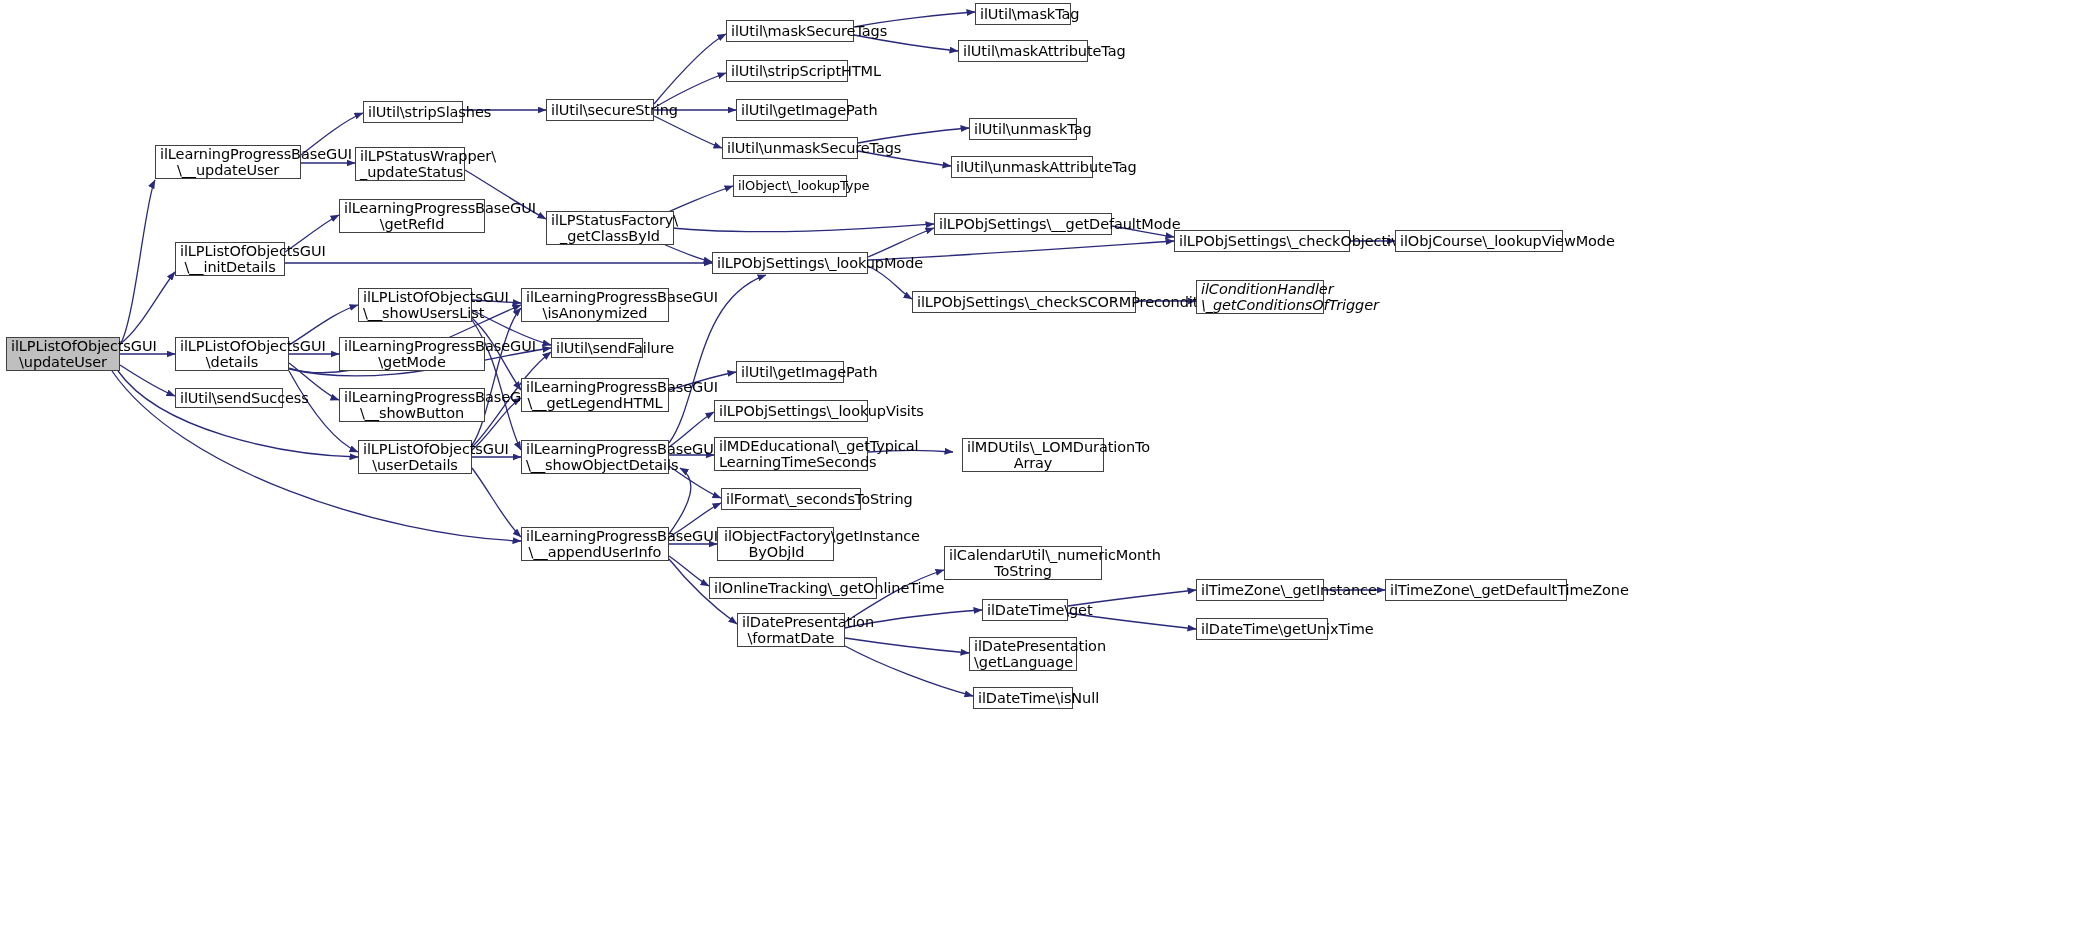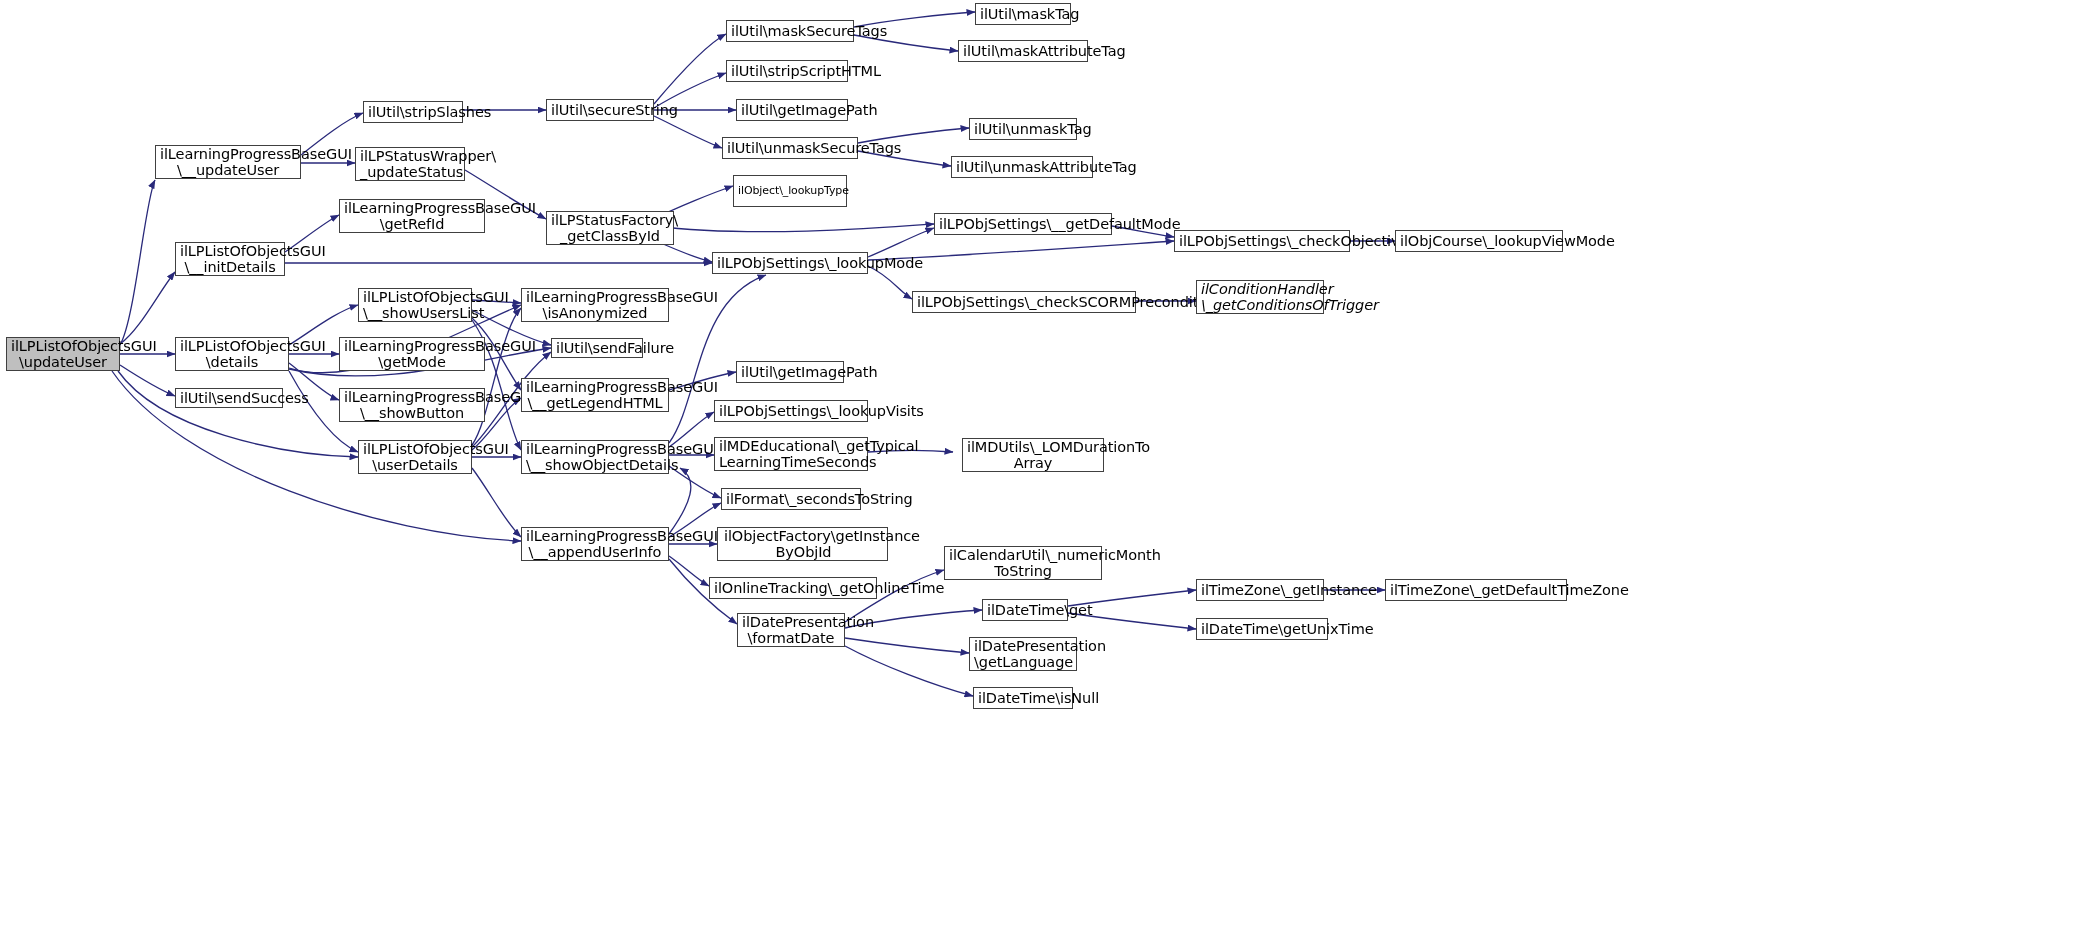--- a/index.html
+++ b/index.html
@@ -135,28 +135,28 @@
       <div class="node" style="left: 521px; top: 378px; width: 148px; height: 34px;"><span class="lbl">ilLearningProgressBaseGUI
 \__getLegendHTML</span></div>
       <div class="node" style="left: 521px; top: 440px; width: 148px; height: 34px;"><span class="lbl">ilLearningProgressBaseGUI
 \__showObjectDetails</span></div>
       <div class="node" style="left: 521px; top: 527px; width: 148px; height: 34px;"><span class="lbl">ilLearningProgressBaseGUI
 \__appendUserInfo</span></div>
       <div class="node" style="left: 726px; top: 20px; width: 128px; height: 22px; font-size: 14.5px;"><span class="lbl">ilUtil\maskSecureTags</span></div>
       <div class="node" style="left: 726px; top: 60px; width: 122px; height: 22px; font-size: 14.5px;"><span class="lbl">ilUtil\stripScriptHTML</span></div>
       <div class="node" style="left: 736px; top: 99px; width: 112px; height: 22px; font-size: 14.5px;"><span class="lbl">ilUtil\getImagePath</span></div>
       <div class="node" style="left: 722px; top: 137px; width: 136px; height: 22px; font-size: 14.5px;"><span class="lbl">ilUtil\unmaskSecureTags</span></div>
-      <div class="node" style="left: 733px; top: 175px; width: 114px; height: 32px; font-size: 11px; text-align: center;"><span class="lbl">ilObject\_lookupType</span></div>
+      <div class="node" style="left: 733px; top: 175px; width: 114px; height: 22px; font-size: 13px; text-align: center;"><span class="lbl">ilObject\_lookupType</span></div>
       <div class="node" style="left: 712px; top: 252px; width: 156px; height: 22px; font-size: 14.5px;"><span class="lbl">ilLPObjSettings\_lookupMode</span></div>
       <div class="node" style="left: 736px; top: 361px; width: 108px; height: 22px; font-size: 14.5px;"><span class="lbl">ilUtil\getImagePath</span></div>
       <div class="node" style="left: 714px; top: 400px; width: 154px; height: 22px; font-size: 14.5px;"><span class="lbl">ilLPObjSettings\_lookupVisits</span></div>
       <div class="node" style="left: 714px; top: 437px; width: 154px; height: 34px;"><span class="lbl">ilMDEducational\_getTypical
 LearningTimeSeconds</span></div>
       <div class="node" style="left: 721px; top: 488px; width: 140px; height: 22px; font-size: 14.5px;"><span class="lbl">ilFormat\_secondsToString</span></div>
-      <div class="node" style="left: 717px; top: 527px; width: 171px; height: 34px; padding-left: 6px;"><span class="lbl">ilObjectFactory\getInstance
+      <div class="node" style="left: 717px; top: 527px; width: 117px; height: 34px; padding-left: 6px;"><span class="lbl">ilObjectFactory\getInstance
 ByObjId</span></div>
       <div class="node" style="left: 709px; top: 577px; width: 168px; height: 22px; font-size: 14.5px;"><span class="lbl">ilOnlineTracking\_getOnlineTime</span></div>
       <div class="node" style="left: 737px; top: 613px; width: 108px; height: 34px;"><span class="lbl">ilDatePresentation
 \formatDate</span></div>
       <div class="node" style="left: 975px; top: 3px; width: 96px; height: 22px; font-size: 14.5px; text-align: right;"><span class="lbl">ilUtil\maskTag</span></div>
       <div class="node" style="left: 958px; top: 40px; width: 130px; height: 22px; font-size: 14.5px;"><span class="lbl">ilUtil\maskAttributeTag</span></div>
       <div class="node" style="left: 969px; top: 118px; width: 108px; height: 22px; font-size: 14.5px;"><span class="lbl">ilUtil\unmaskTag</span></div>
       <div class="node" style="left: 951px; top: 156px; width: 142px; height: 22px; font-size: 14.5px;"><span class="lbl">ilUtil\unmaskAttributeTag</span></div>
       <div class="node" style="left: 934px; top: 213px; width: 178px; height: 22px; font-size: 14.5px;"><span class="lbl">ilLPObjSettings\__getDefaultMode</span></div>
       <div class="node" style="left: 912px; top: 291px; width: 224px; height: 22px; font-size: 14.5px;"><span class="lbl">ilLPObjSettings\_checkSCORMPreconditions</span></div>

